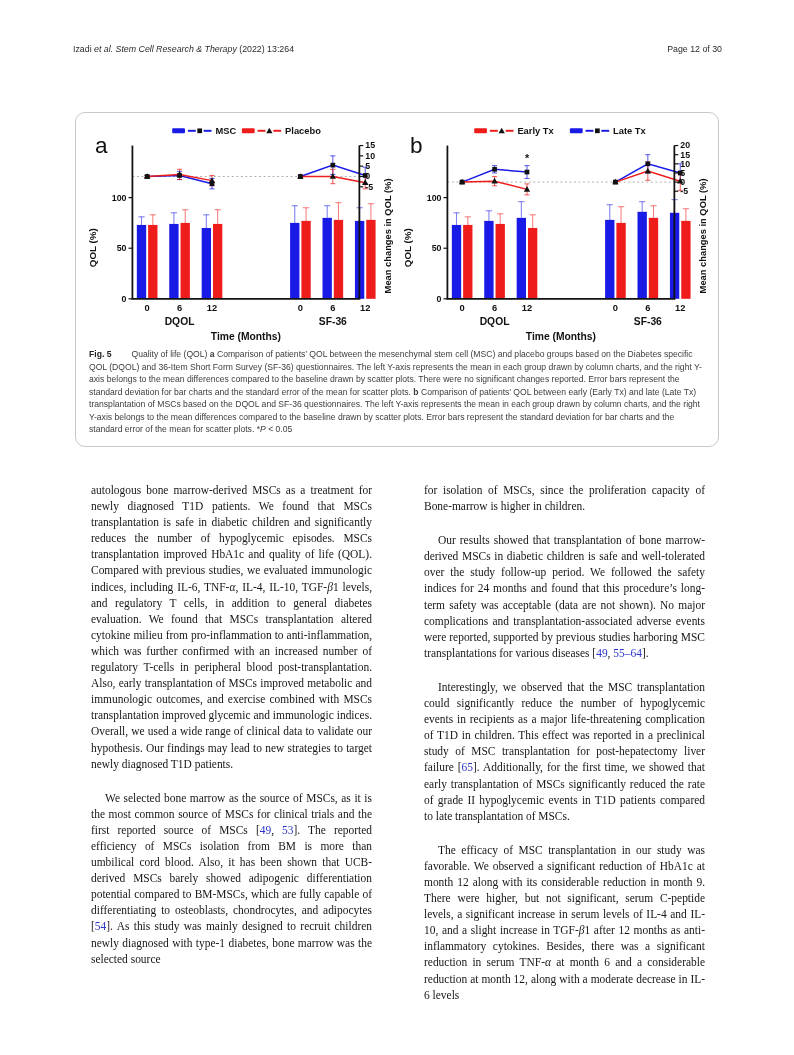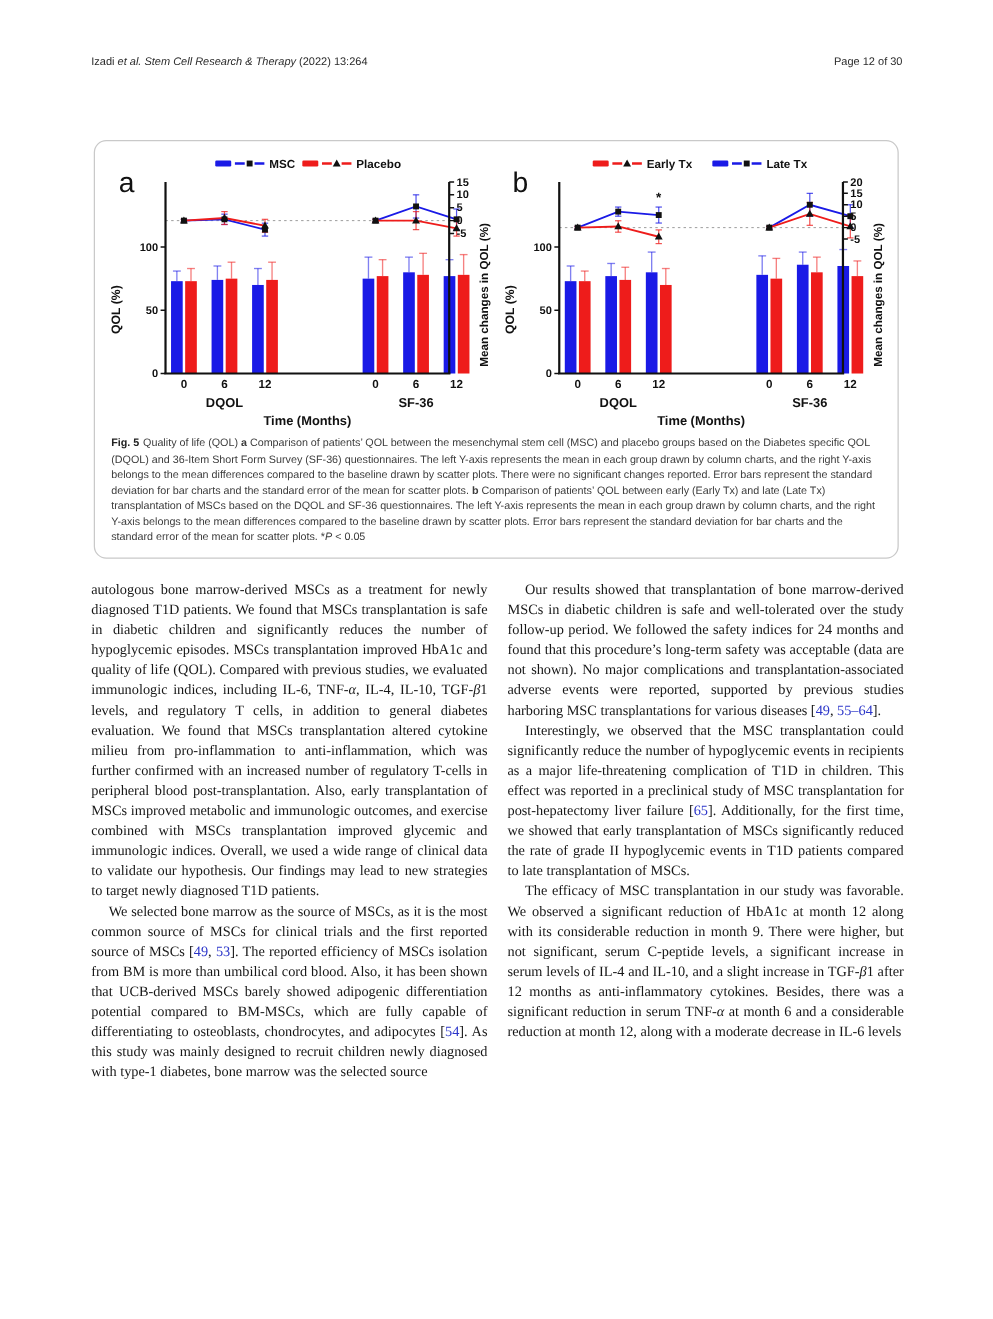--- a/index.html
+++ b/index.html
@@ -6,25 +6,25 @@
   .page{position:relative;width:794px;height:1055px;background:#fff;overflow:hidden;
         font-family:"Liberation Serif",serif;}
   .hdr{position:absolute;left:73px;right:72px;top:44px;display:flex;
        justify-content:space-between;font-family:"Liberation Sans",sans-serif;
        font-size:8.8px;color:#2b2b2b;}
   .figbox{position:absolute;left:75px;top:112px;width:644px;box-sizing:border-box;
           border:1.2px solid #c9c9c9;border-radius:10px;padding:7px 7px 10px;background:#fff;}
   .charts{display:flex;justify-content:space-between;}
   figcaption{margin-top:4px;padding:0 6px;font-family:"Liberation Sans",sans-serif;
              font-size:8.6px;line-height:1.46;color:#3c3c3c;text-align:left;}
-  .cap-label{font-weight:bold;color:#222;margin-right:3px;}
+  .cap-label{font-weight:bold;color:#222;margin-right:20px;}
   .cols{position:absolute;left:73px;top:464px;width:650px;display:flex;gap:16px;}
   .col{width:317px;font-size:11.45px;line-height:16.1px;text-align:justify;
        color:#161616;hyphens:manual;}
-  .para{margin:0;}
+  .para{margin:18px;}
   .indent{text-indent:14px;}
   .b{font-weight:bold;}
   .it{font-style:italic;}
   .cite{color:#2b35c9;}
   svg text{font-family:"Liberation Sans",sans-serif;}
 </style>
 </head>
 <body>
 
 <div class="page">
@@ -328,19 +328,20 @@
       <span class="cap-label">Fig. 5</span><span><span>Quality of life (QOL) </span><span class="b">a</span><span> Comparison of patients’ QOL between the mesenchymal stem cell (MSC) and placebo groups based on the Diabetes specific QOL (DQOL) and 36-Item Short Form Survey (SF-36) questionnaires. The left Y-axis represents the mean in each group drawn by column charts, and the right Y-axis belongs to the mean differences compared to the baseline drawn by scatter plots. There were no significant changes reported. Error bars represent the standard deviation for bar charts and the standard error of the mean for scatter plots. </span><span class="b">b</span><span> Comparison of patients’ QOL between early (Early Tx) and late (Late Tx) transplantation of MSCs based on the DQOL and SF-36 questionnaires. The left Y-axis represents the mean in each group drawn by column charts, and the right Y-axis belongs to the mean differences compared to the baseline drawn by scatter plots. Error bars represent the standard deviation for bar charts and the standard error of the mean for scatter plots. *</span><span class="it">P</span><span> &lt; 0.05</span></span>
     </figcaption>
   </figure>
 
   <div class="cols">
     <div class="col">
         <p class="para"><span>autologous bone marrow-derived MSCs as a treatment for newly diagnosed T1D patients. We found that MSCs transplantation is safe in diabetic children and significantly reduces the number of hypoglycemic episodes. MSCs transplantation improved HbA1c and quality of life (QOL). Compared with previous studies, we evaluated immunologic indices, including IL-6, TNF-</span><span class="it">α</span><span>, IL-4, IL-10, TGF-</span><span class="it">β</span><span>1 levels, and regulatory T cells, in addition to general diabetes evaluation. We found that MSCs transplantation altered cytokine milieu from pro-inflammation to anti-inflammation, which was further confirmed with an increased number of regulatory T-cells in peripheral blood post-transplantation. Also, early transplantation of MSCs improved metabolic and immunologic outcomes, and exercise combined with MSCs transplantation improved glycemic and immunologic indices. Overall, we used a wide range of clinical data to validate our hypothesis. Our findings may lead to new strategies to target newly diagnosed T1D patients.</span></p>
         <p class="para indent"><span>We selected bone marrow as the source of MSCs, as it is the most common source of MSCs for clinical trials and the first reported source of MSCs [</span><span class="cite">49</span><span>, </span><span class="cite">53</span><span>]. The reported efficiency of MSCs isolation from BM is more than umbilical cord blood. Also, it has been shown that UCB-derived MSCs barely showed adipogenic differentiation potential compared to BM-MSCs, which are fully capable of differentiating to osteoblasts, chondrocytes, and adipocytes [</span><span class="cite">54</span><span>]. As this study was mainly designed to recruit children newly diagnosed with type-1 diabetes, bone marrow was the selected source</span></p>
       </div>
     <div class="col">
+        <p class="para"><span>for isolation of MSCs, since the proliferation capacity of Bone-marrow is higher in children.</span></p>
         <p class="para indent"><span>Our results showed that transplantation of bone marrow-derived MSCs in diabetic children is safe and well-tolerated over the study follow-up period. We followed the safety indices for 24 months and found that this procedure’s long-term safety was acceptable (data are not shown). No major complications and transplantation-associated adverse events were reported, supported by previous studies harboring MSC transplantations for various diseases [</span><span class="cite">49</span><span>, </span><span class="cite">55–64</span><span>].</span></p>
         <p class="para indent"><span>Interestingly, we observed that the MSC transplantation could significantly reduce the number of hypoglycemic events in recipients as a major life-threatening complication of T1D in children. This effect was reported in a preclinical study of MSC transplantation for post-hepatectomy liver failure [</span><span class="cite">65</span><span>]. Additionally, for the first time, we showed that early transplantation of MSCs significantly reduced the rate of grade II hypoglycemic events in T1D patients compared to late transplantation of MSCs.</span></p>
         <p class="para indent"><span>The efficacy of MSC transplantation in our study was favorable. We observed a significant reduction of HbA1c at month 12 along with its considerable reduction in month 9. There were higher, but not significant, serum C-peptide levels, a significant increase in serum levels of IL-4 and IL-10, and a slight increase in TGF-</span><span class="it">β</span><span>1 after 12 months as anti-inflammatory cytokines. Besides, there was a significant reduction in serum TNF-</span><span class="it">α</span><span> at month 6 and a considerable reduction at month 12, along with a moderate decrease in IL-6 levels</span></p>
       </div>
   </div>
 
 </div>
 
 </body></html>

